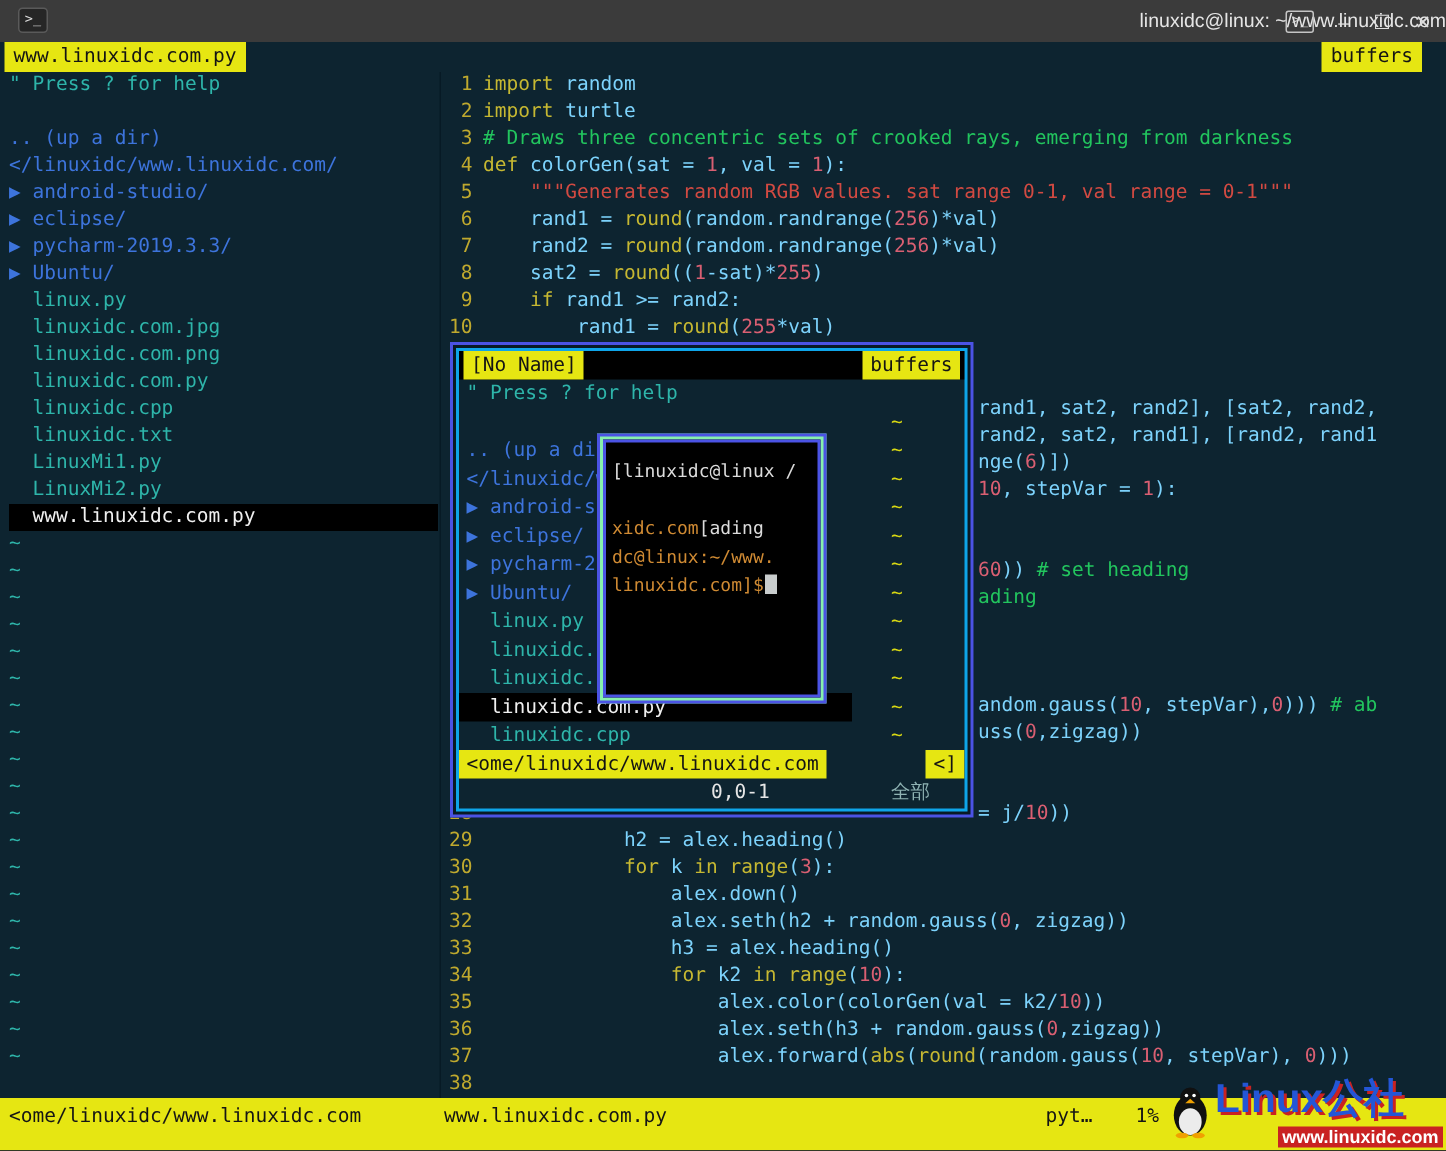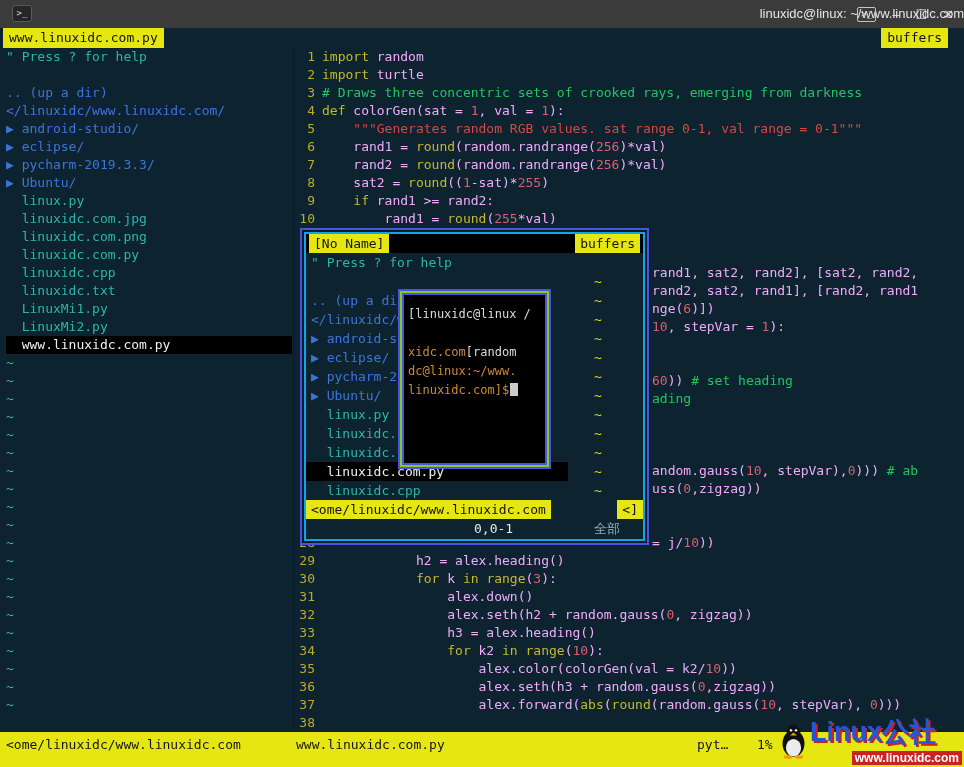--- a/index.html
+++ b/index.html
@@ -30,21 +30,21 @@
   
   .tree{position:absolute;left:0;top:48px;width:292px;padding-left:6px;z-index:1}
   .vsep{position:absolute;left:293px;top:48px;width:1px;height:684px;background:#071a25;z-index:1}
   
   .code{position:absolute;left:296px;top:48px;right:0;z-index:1}
   .crow{height:18px;line-height:18px;display:flex;white-space:pre}
   .ln{flex:0 0 19px;text-align:right;margin-right:7px;color:#bfa92e}
   .ctext{white-space:pre}
   .frag{padding-left:330px}
   .tk-k{color:#c6b832}
-  .tk-t{color:#f0abfc}
+  .tk-t{color:#7dd3fc}
   .tk-c{color:#22c55e}
   .tk-s{color:#d24a42}
   .tk-r{color:#d95f72}
   .tk-w{color:#dcdcdc}
   .tk-a{color:#cf8a33}
   
   .popup{position:absolute;left:300px;top:228px;width:349px;height:317px;z-index:5}
   .frame{height:100%;border:2px solid #4b53e4;background:#081a26;padding:2px}
   .frame-in{height:100%;border:2px solid #0ea5e9;background:#0d2430;position:relative;overflow:hidden}
   .ptab{height:19px;line-height:19px;background:#000;display:flex;justify-content:space-between;padding:0 3px}
@@ -213,25 +213,25 @@
             <div>~</div>
             <div>~</div>
             <div>~</div>
             <div>~</div>
             <div>~</div>
             <div>~</div>
             <div>~</div>
           </div>
 
         <div class="tpopup">
-          <div class="frame" style="background:#84cc16">
+          <div class="frame" style="background:#86efac">
             <div class="tframe-in">
                 <div class="trow"><span class="tk-w">[linuxidc@linux /</span></div>
                 <div class="trow"></div>
-                <div class="trow"><span class="tk-a">xidc.com</span><span class="tk-w">[random</span></div>
+                <div class="trow"><span class="tk-a">xidc.com</span><span class="tk-w">[ading</span></div>
                 <div class="trow"><span class="tk-a">dc@linux:~/www.</span></div>
                 <div class="trow"><span class="tk-a">linuxidc.com]$</span><span class="cursor"></span></div>
               </div>
           </div>
         </div>
 
         <div class="pstatus">
           <span class="ychip">&lt;ome/linuxidc/www.linuxidc.com</span>
           <span class="ychip">&lt;]</span>
         </div>

